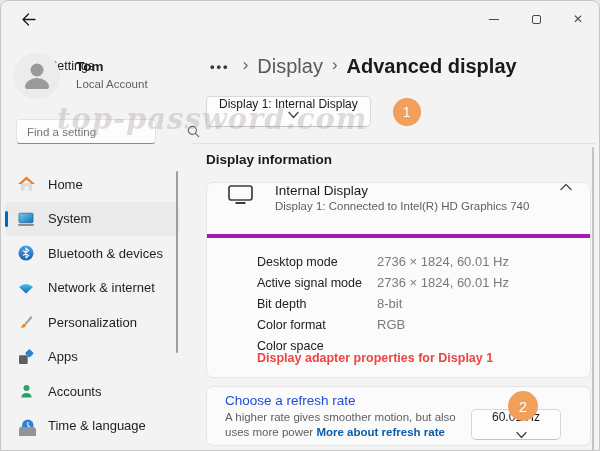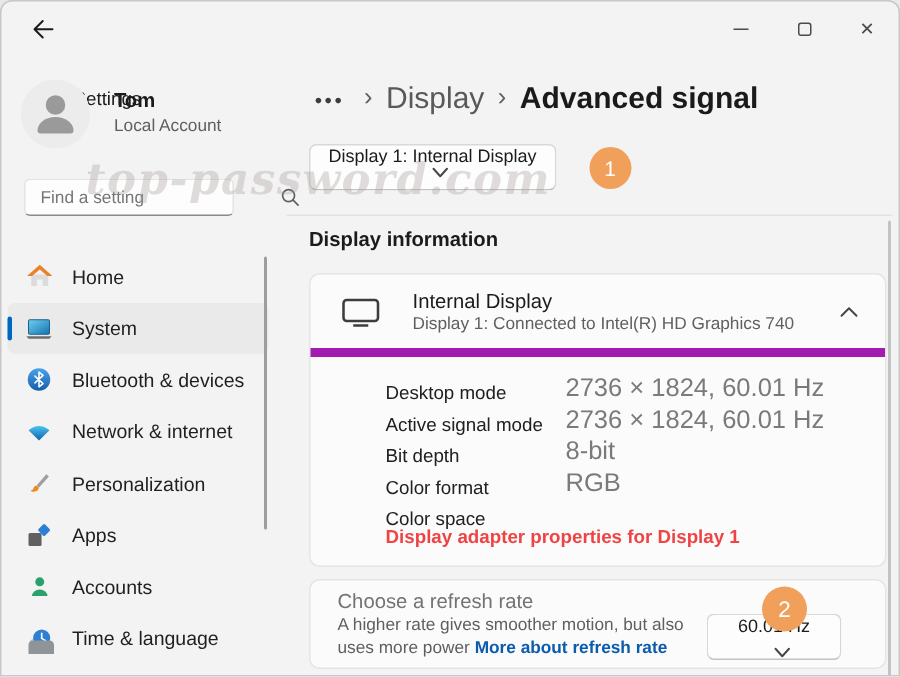--- a/index.html
+++ b/index.html
@@ -47,33 +47,33 @@
     display:flex; align-items:center; padding:0 12px; cursor:pointer;flex-direction:column; }
   .dd-btn .dd-text { font-size:12px; color:#1b1b1b; }
   .dd-btn svg { margin-left:11px; }
   .badge { width:28px; height:28px; border-radius:50%; background:#f1a05b; color:#fff; font-size:14px;
     display:flex; align-items:center; justify-content:center; }
   .selector-row .badge { margin-left:22px; }
   .main-divider { position:absolute; left:0; right:4px; top:106px; border-top:1px solid #e2e2e2; }
   .section-title { position:absolute; left:15px; top:115px; font-size:13.5px; font-weight:bold; color:#1b1b1b; }
   .card { position:absolute; left:15px; width:385px; background:#fbfbfb; border:1px solid #e5e5e5; border-radius:7px; }
   .card1 { top:145px; height:196px; }
-  .card1-header { height:55px; display:flex; align-items:center; padding:0 18px 0 20px; border-bottom:6px solid #a21caf; cursor:pointer; }
+  .card1-header { height:55px; display:flex; padding:0 18px 0 20px; border-bottom:4px solid #a21caf; cursor:pointer; }
   .card1-icon { width:30px; display:flex; margin-right:18px; }
   .card1-titles { flex:1; }
   .card1-title { font-size:13.5px; color:#1b1b1b; }
   .card1-sub { font-size:11.5px; color:#5f5f5f; margin-top:2px; }
   .detail-rows { padding:10px 0 0 50px; }
   .detail-row { display:flex; height:21px; align-items:flex-end; }
   .detail-label { width:120px; font-size:12.5px; color:#202020; }
-  .detail-value { font-size:17px; color:#7a7a7a; }
+  .detail-value { font-size:13px; color:#7a7a7a; }
   .adapter-link { position:absolute; left:50px; bottom:12px; font-size:12.5px; font-weight:bold; color:#ef4444; cursor:pointer; }
   .card2 { top:349px; height:60px; display:flex; align-items:center; padding-left:18px; }
   .card2-text { flex:1; }
-  .card2-title { font-size:13.5px; color:#737373; margin-bottom:2px; }
+  .card2-title { font-size:13.5px; color:#1d4ed8; margin-bottom:2px; }
   .card2-desc { font-size:11.5px; color:#5f5f5f; line-height:15px; }
   .refresh-link { color:#0b5cad; font-weight:bold; cursor:pointer; }
   .card2 .dd-btn { position:absolute; right:29px; top:22px; width:90px; justify-content:space-between; }
   .badge2 { position:absolute; right:52px; top:4px; width:30px; height:30px; font-size:15px; }
   .main-scrollbar { position:absolute; right:5px; top:110px; width:2px; height:320px; background:#c3c3c3; border-radius:1px; }
   
   .watermark { position:absolute; left:56px; top:101px; font-family:"DejaVu Serif", serif; font-style:italic;
     font-size:29px; font-weight:bold; color:rgba(164,152,152,0.33); letter-spacing:1px; pointer-events:none; z-index:60; white-space:nowrap; }
 </style>
 </head>
@@ -219,21 +219,21 @@
     <div class="side-scrollbar"></div>
   </aside>
 
   <main class="main">
 
     <div class="breadcrumb">
       <span class="bc-dots">•••</span>
       <span class="bc-sep">›</span>
       <span class="bc-parent">Display</span>
       <span class="bc-sep">›</span>
-      <span class="bc-current">Advanced signal</span>
+      <span class="bc-current">Advanced display</span>
     </div>
 
     <div class="selector-row">
       <div class="dd-btn">
         <span class="dd-text">Display 1: Internal Display</span>
         <svg width="11" height="8" viewBox="0 0 11 8">
             <polyline points="1,1.5 5.5,6.5 10,1.5" fill="none" stroke="#464646" stroke-width="1.3" stroke-linecap="round" stroke-linejoin="round"></polyline>
           </svg>
       </div>
       <div class="badge">1</div>

